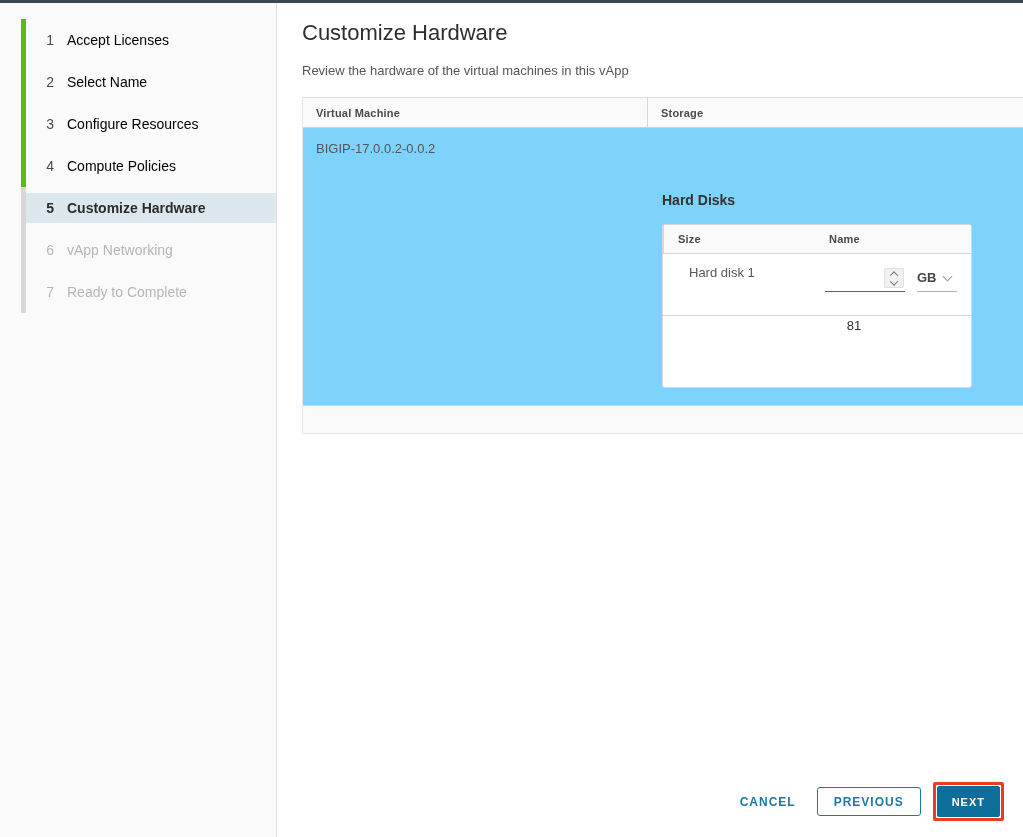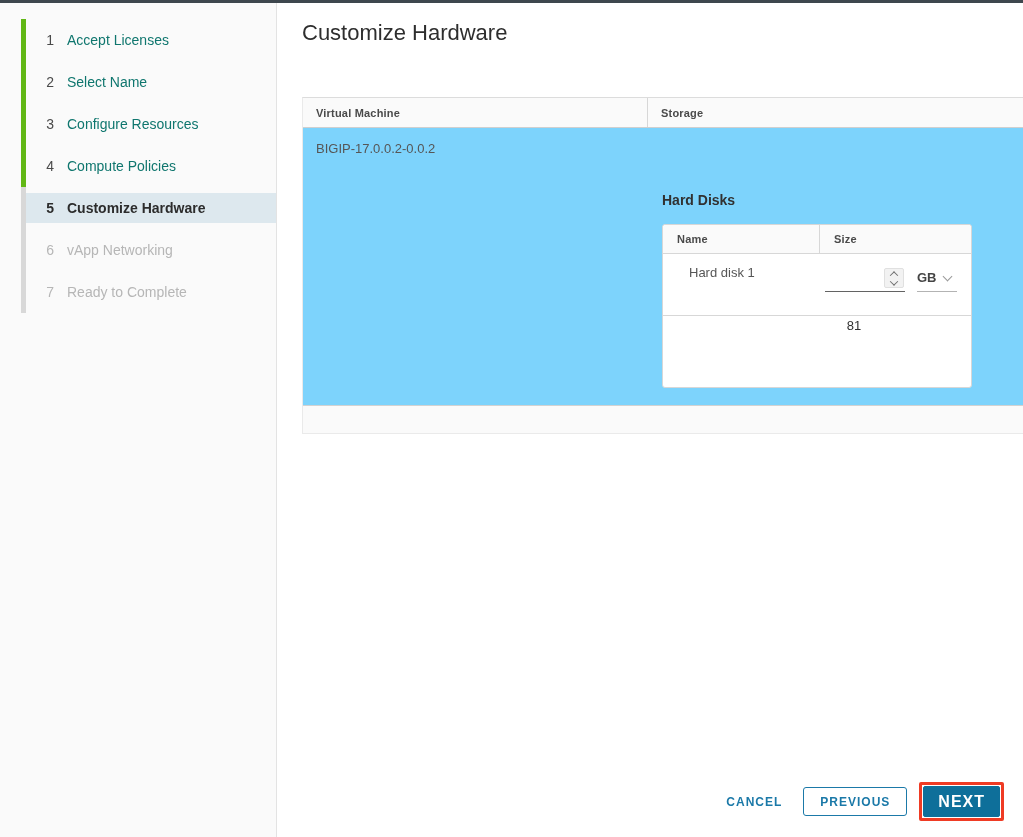--- a/index.html
+++ b/index.html
@@ -22,21 +22,21 @@
     margin:20px 24px 0 25px; width:215px;
     font-size:21px; line-height:28px; font-weight:400; color:#333333;
   }
   .steps { position:relative; margin-top:16px; }
   .rail { position:absolute; left:21px; top:0; width:5px; height:294px; background:#d8d8d8; }
   .rail-done { position:absolute; left:21px; top:0; width:5px; height:168px; background:#61b715; }
   .step { height:42px; margin-left:26px; display:flex; align-items:center; position:relative; }
   .step-inner { display:flex; align-items:center; height:30px; width:100%; }
   .step.active .step-inner { background:#dde8ee; }
   .step-num { width:18px; text-align:right; font-size:14px; color:#4a4a4a; margin-left:10px; flex:none; }
-  .step-label { margin-left:13px; font-size:14px; color:#0f766e; white-space:nowrap; }
+  .step-label { margin-left:13px; font-size:14px; color:#000000; white-space:nowrap; }
   .step.active .step-num, .step.active .step-label { color:#2c2c2c; font-weight:700; }
   .step.future .step-num, .step.future .step-label { color:#b6b6b6; }
 
   
   .main { position:absolute; left:278px; top:3px; right:0; bottom:0; background:#ffffff; }
   .main-title { position:absolute; left:24px; top:17px; font-size:22px; font-weight:400; color:#2e2e2e; }
   .subtitle { position:absolute; left:24px; top:60px; font-size:13px; color:#565656; }
 
   
   .vm-grid { position:absolute; left:24px; top:94px; width:827px; border:1px solid #eaeaea; border-top:1px solid #dcdcdc; background:#fff; }
@@ -69,21 +69,21 @@
   .vm-scrollbar { position:absolute; right:0; top:0; width:11px; height:307px; background:#ffffff; border-left:1px solid #ededed; }
   .vm-scroll-thumb { position:absolute; left:2px; top:2px; width:7px; height:298px; background:#c6c6c6; border-radius:4px; }
 
   .vm-grid-footer { height:28px; background:#fafafa; border-top:1px solid #d2d2d2; display:flex; align-items:flex-end; justify-content:flex-end; padding-right:13px; font-size:11px; font-weight:700; color:#313131; }
 
   
   .actions { position:absolute; right:19px; bottom:16px; display:flex; align-items:center; }
   .btn-cancel { background:none; border:none; font-family:"Liberation Sans",sans-serif; font-size:12px; font-weight:700; letter-spacing:1px; color:#1b79a8; cursor:pointer; margin-right:21px; }
   .btn-outline { background:#fff; border:1px solid #1b79a8; border-radius:3px; height:29px; padding:0 16px; font-family:"Liberation Sans",sans-serif; font-size:12px; font-weight:700; letter-spacing:1px; color:#1b79a8; cursor:pointer; margin-right:12px; }
   .next-annotation { border:3px solid #ef3b24; padding:1px; border-radius:2px; }
-  .btn-primary { background:#0e6f9a; border:1px solid #0e6f9a; border-radius:2px; height:31px; padding:0 14px; font-family:"Liberation Sans",sans-serif; font-size:16px; font-weight:700; letter-spacing:1px; color:#ffffff; cursor:pointer; display:block; }
+  .btn-primary { background:#0e6f9a; border:1px solid #0e6f9a; border-radius:2px; height:31px; padding:0 14px; font-family:"Liberation Sans",sans-serif; font-size:11px; font-weight:700; letter-spacing:1px; color:#ffffff; cursor:pointer; display:block; }
 </style>
 </head>
 <body>
 
 <div class="top-strip"></div>
 
 <div class="sidebar">
 
   <div class="steps">
     <div class="rail"></div>
@@ -129,36 +129,37 @@
       <div class="step-inner">
         <span class="step-num">7</span>
         <span class="step-label">Ready to Complete</span>
       </div>
     </div>
   </div>
 </div>
 
 <div class="main">
   <div class="main-title">Customize Hardware</div>
+  <div class="subtitle">Review the hardware of the virtual machines in this vApp</div>
 
   <div class="vm-grid">
     <div class="vm-grid-header">
       <div class="col-head col-vm">Virtual Machine</div>
       <div class="col-head col-storage">Storage</div>
     </div>
 
     <div class="vm-grid-body">
       <div class="vm-name">BIGIP-17.0.0.2-0.0.2</div>
 
       <div class="hd-title">Hard Disks</div>
 
       <div class="hd-table">
         <div class="hd-header">
+          <div class="col-head hd-col-size">Size</div>
           <div class="col-head hd-col-name">Name</div>
-          <div class="col-head hd-col-size">Size</div>
         </div>
         <div class="hd-row">
           <div class="hd-name">Hard disk 1</div>
 
           <div class="num-input-wrap">
             <input class="num-input" type="text" value="81" style="">
             <div class="stepper">
               <div class="chev up"></div>
               <div class="chev down"></div>
             </div>

